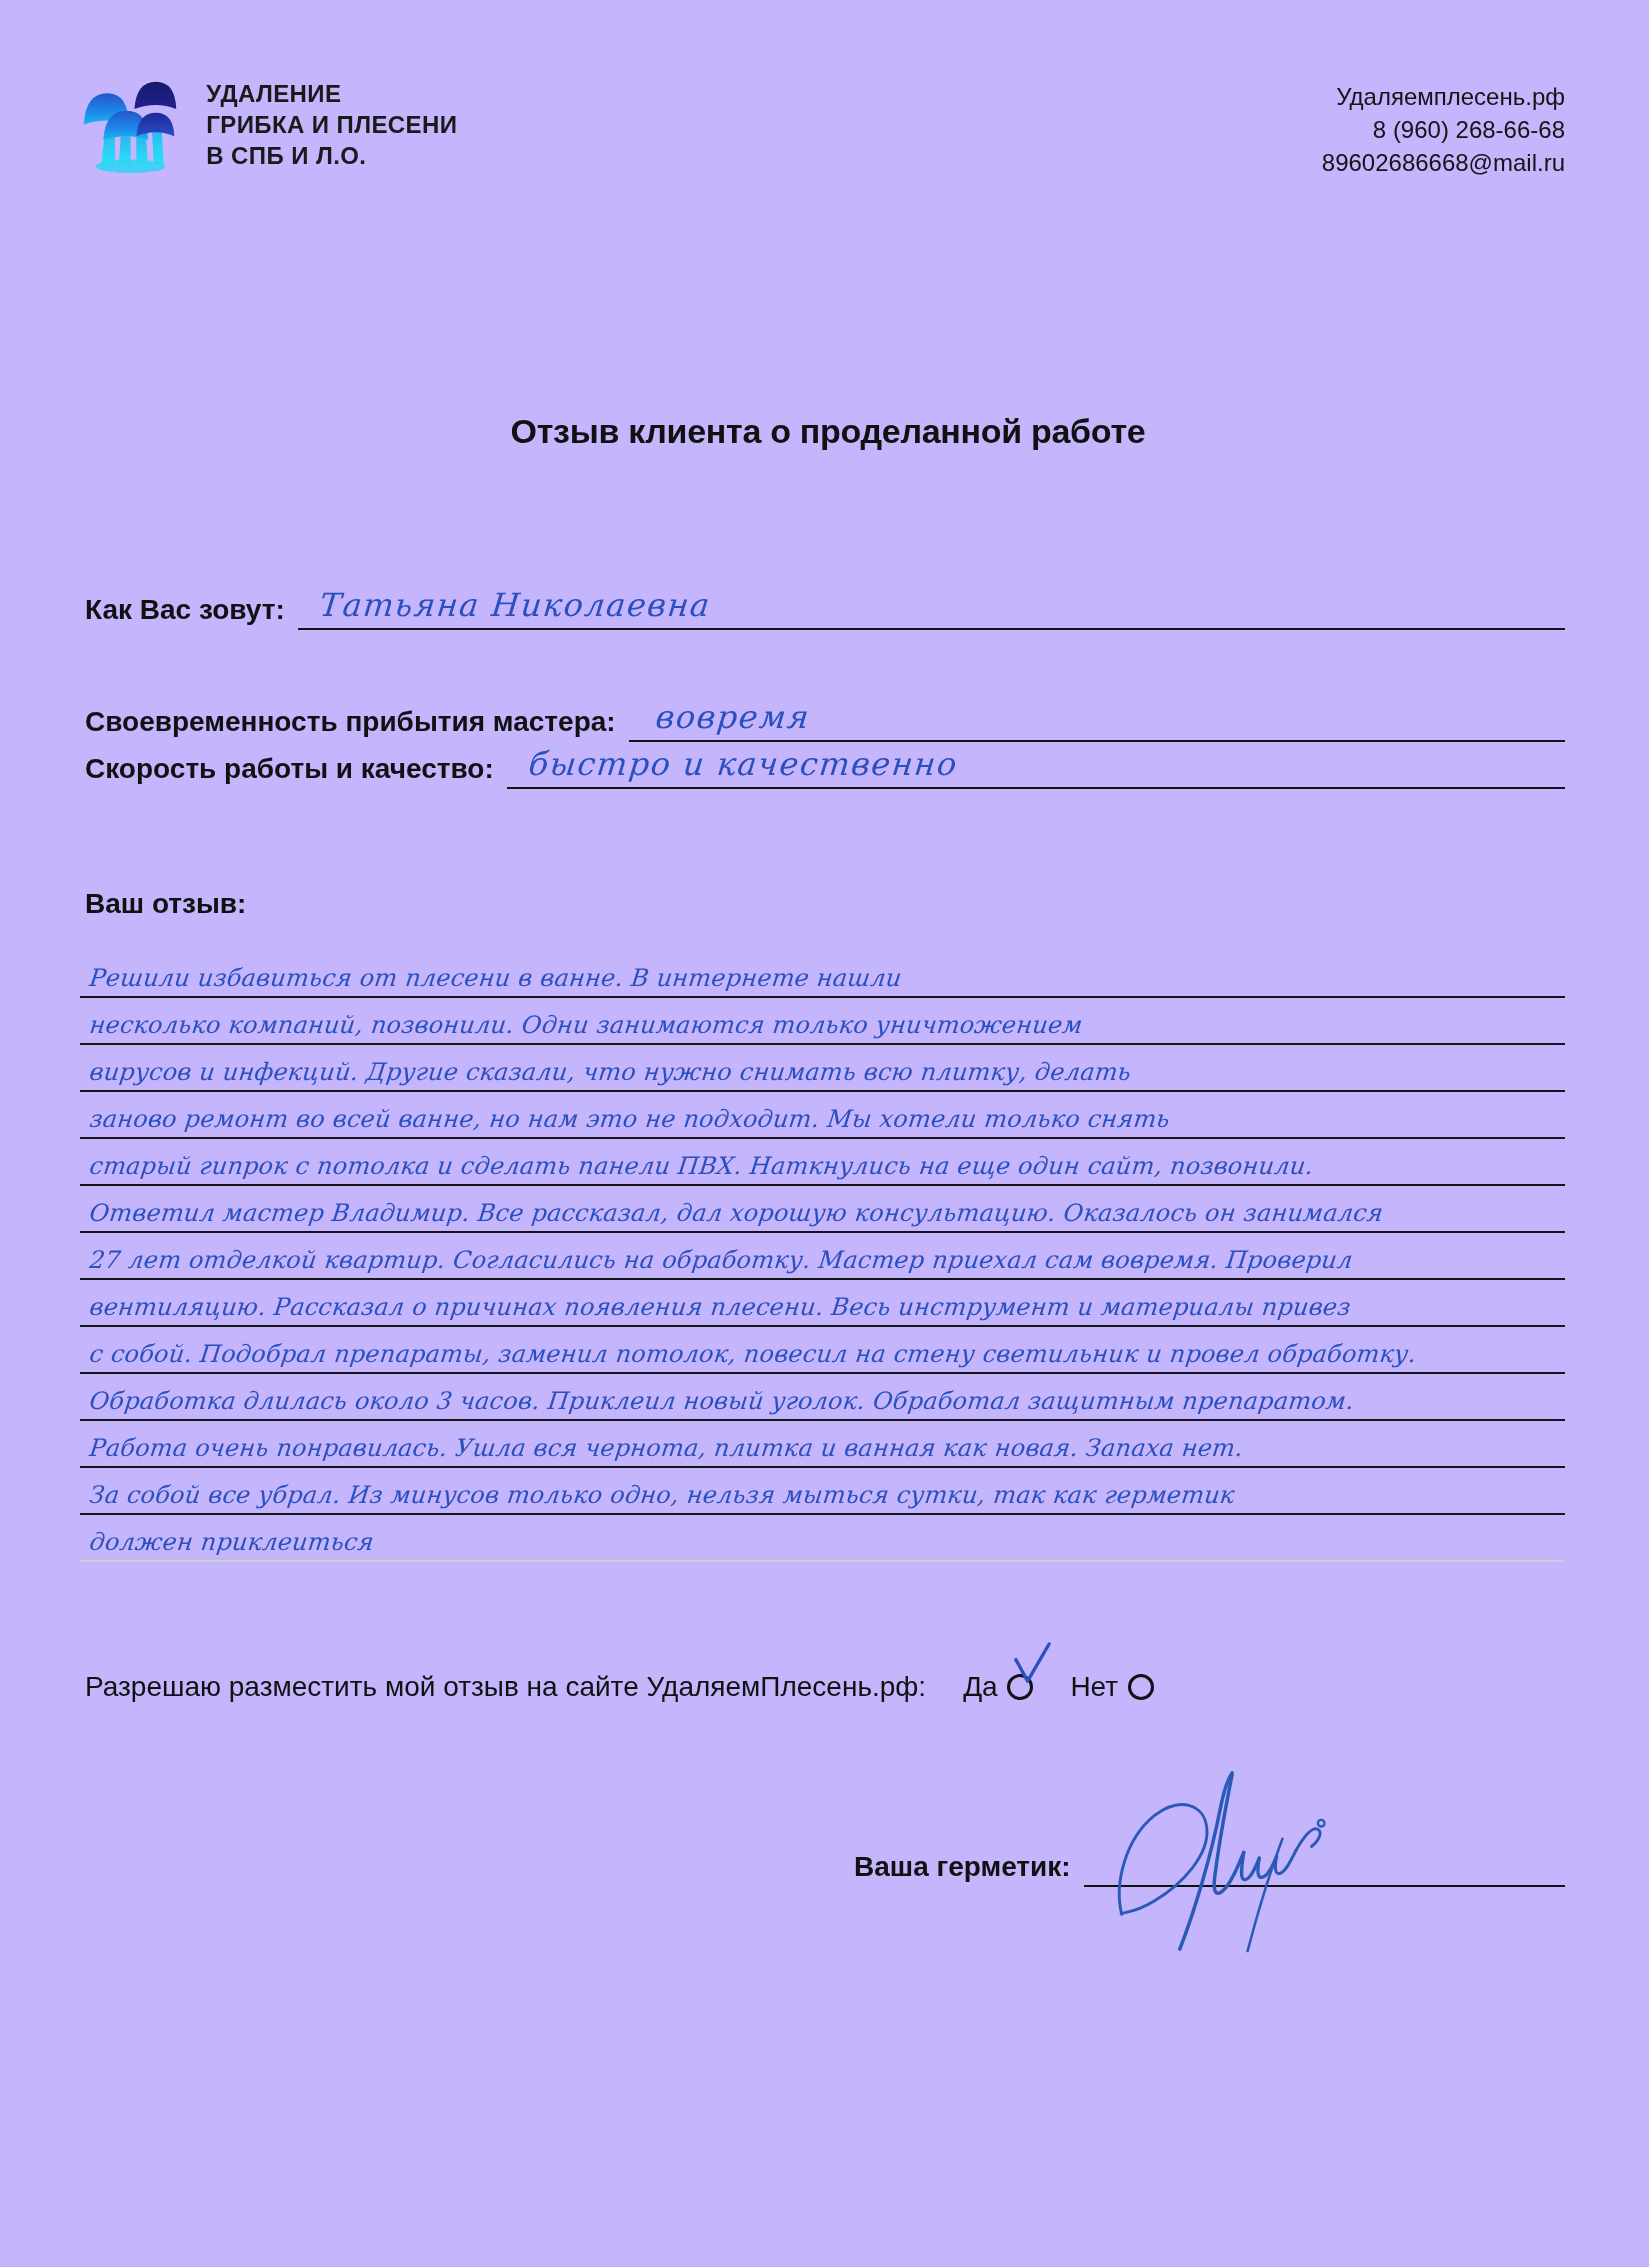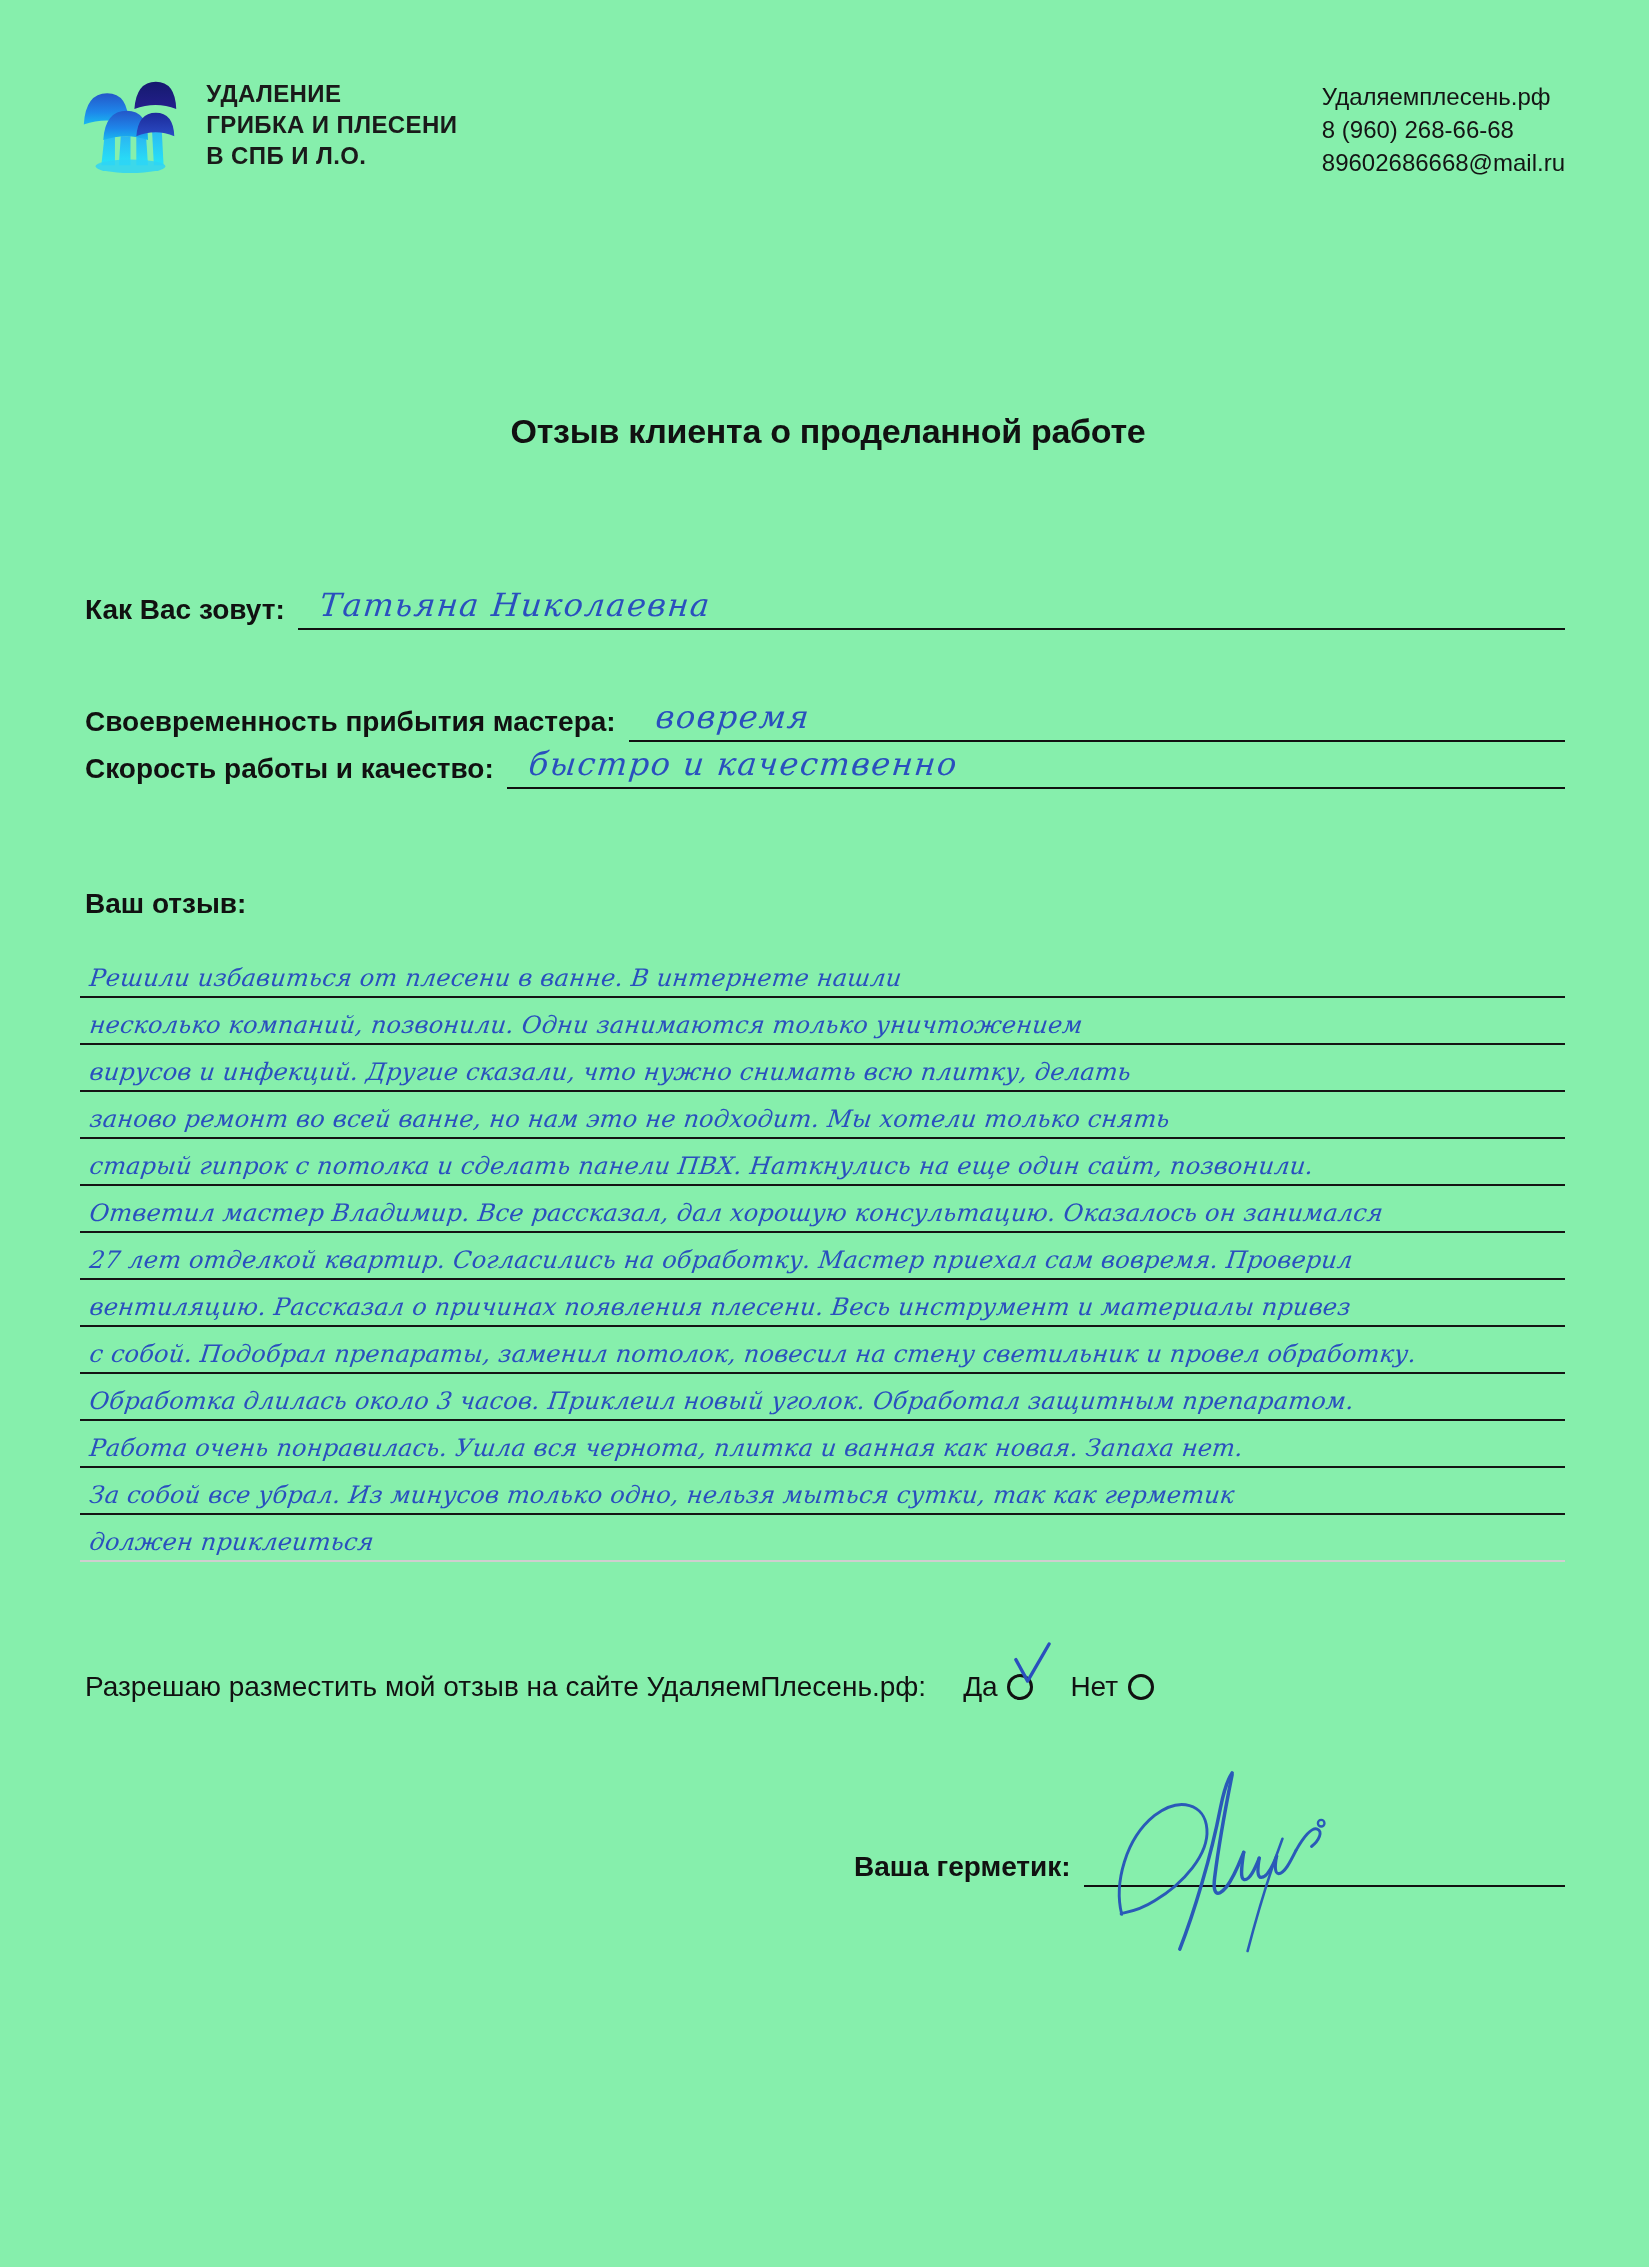--- a/index.html
+++ b/index.html
@@ -6,21 +6,21 @@
   html, body {
     width: 1650px;
     height: 2268px;
     background: #ffffff;
     font-family: "Liberation Sans", sans-serif;
   }
   .page {
     position: relative;
     width: 1650px;
     height: 2268px;
-    background: #86efac;
+    background: #c4b5fd;
     overflow: hidden;
   }
 
   
   .header {
     position: absolute;
     top: 68px; left: 0; right: 0;
     height: 126px;
   }
   .brand {
@@ -37,21 +37,21 @@
     letter-spacing: 0.4px;
     line-height: 1.30;
     color: #1a1a1a;
     padding-top: 9.7px;
   }
   .brand-text div { white-space: nowrap; }
 
   .contacts {
     position: absolute;
     right: 85px; top: 11.6px;
-    text-align: left;
+    text-align: right;
     font-size: 24px;
     line-height: 1.38;
     color: #141414;
   }
   .contacts div { white-space: nowrap; }
 
   
   .doc-title {
     position: absolute;
     top: 412px; left: 0; right: 0;

